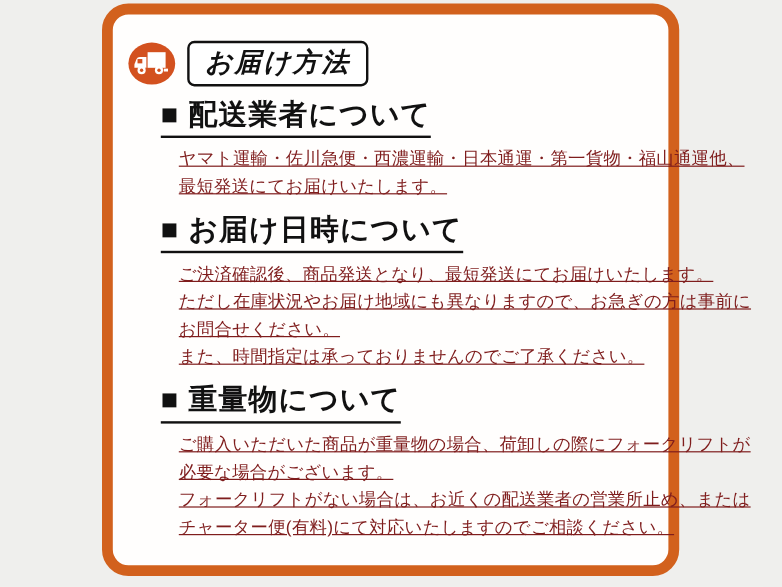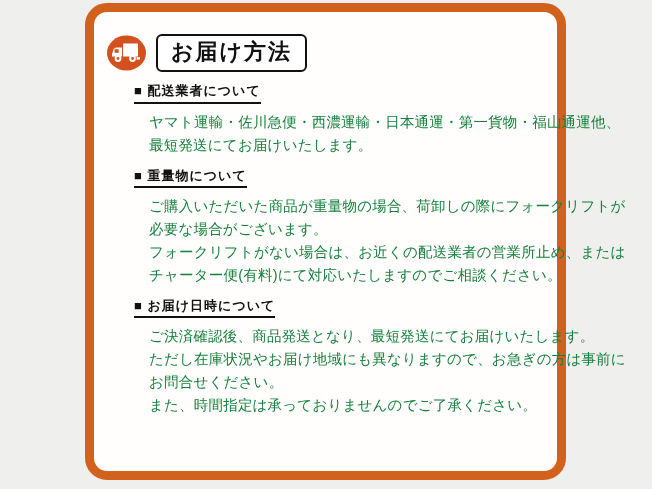--- a/index.html
+++ b/index.html
@@ -14,49 +14,51 @@
     left: 85px; top: 3px;
     width: 481px; height: 477px;
     background: #fffefd;
     border: 9px solid #d2611d;
     border-radius: 22px;
   }
   .card-inner { padding: 12px 10px 10px 12px; }
   .header-row {
     display: flex; align-items: center; gap: 9px;
     margin: 10px 0 0 0;
+    font-style: italic;
   }
   .truck-badge { width: 41px; height: 38px; flex: 0 0 auto; }
   .title-box {
     border: 2px solid #111;
     border-radius: 6px;
     padding: 3px 13px 5px 13px;
     font-size: 22px;
     font-weight: bold;
     color: #111;
     letter-spacing: 2px;
     line-height: 1.2;
     background: #fff;
   }
   .sections { margin: 2px 0 0 28px; }
   .section { margin-top: 9px; }
   .section-heading {
     display: inline-block;
-    font-size: 13px;
+    font-size: 24px;
     font-weight: bold;
     color: #111;
     letter-spacing: 1px;
     padding-bottom: 2px;
     border-bottom: 2px solid #111;
     line-height: 1.25;
   }
   .section-body {
     margin-top: 7px;
     padding-left: 15px;
-    color: #15803d;
+    color: #7f1d1d;
+    text-decoration: underline;
   }
   .body-line {
     font-size: 14.5px;
     line-height: 23px;
     white-space: nowrap;
     letter-spacing: 0.2px;
   }
 </style>
 </head>
 <body>
@@ -85,34 +87,34 @@
 
       <div class="section">
         <div class="section-heading">■ 配送業者について</div>
         <div class="section-body">
           <div class="body-line">ヤマト運輸・佐川急便・西濃運輸・日本通運・第一貨物・福山通運他、</div>
           <div class="body-line">最短発送にてお届けいたします。</div>
         </div>
       </div>
 
       <div class="section">
+        <div class="section-heading">■ お届け日時について</div>
+        <div class="section-body">
+          <div class="body-line">ご決済確認後、商品発送となり、最短発送にてお届けいたします。</div>
+          <div class="body-line">ただし在庫状況やお届け地域にも異なりますので、お急ぎの方は事前に</div>
+          <div class="body-line">お問合せください。</div>
+          <div class="body-line">また、時間指定は承っておりませんのでご了承ください。</div>
+        </div>
+      </div>
+
+      <div class="section">
         <div class="section-heading">■ 重量物について</div>
         <div class="section-body">
           <div class="body-line">ご購入いただいた商品が重量物の場合、荷卸しの際にフォークリフトが</div>
           <div class="body-line">必要な場合がございます。</div>
           <div class="body-line">フォークリフトがない場合は、お近くの配送業者の営業所止め、または</div>
           <div class="body-line">チャーター便(有料)にて対応いたしますのでご相談ください。</div>
         </div>
       </div>
 
-      <div class="section">
-        <div class="section-heading">■ お届け日時について</div>
-        <div class="section-body">
-          <div class="body-line">ご決済確認後、商品発送となり、最短発送にてお届けいたします。</div>
-          <div class="body-line">ただし在庫状況やお届け地域にも異なりますので、お急ぎの方は事前に</div>
-          <div class="body-line">お問合せください。</div>
-          <div class="body-line">また、時間指定は承っておりませんのでご了承ください。</div>
-        </div>
-      </div>
-
     </div>
   </div>
 </div>
 
 </body></html>

